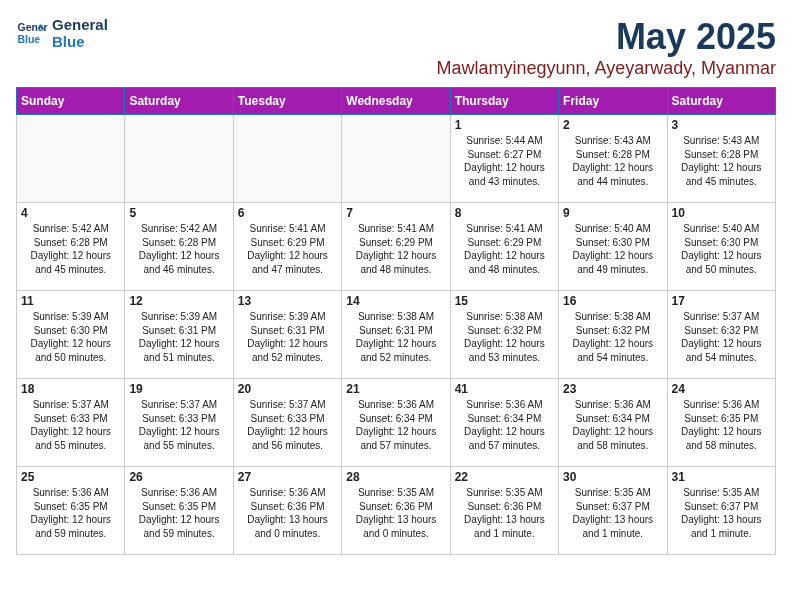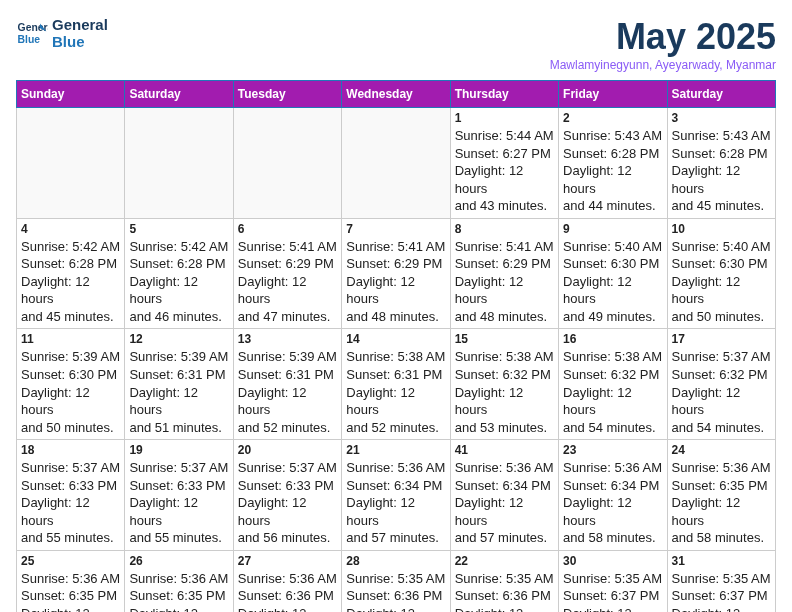--- a/index.html
+++ b/index.html
@@ -27,22 +27,22 @@
     }
     .title-block {
       text-align: right;
     }
     .month-title {
       font-size: 36px;
       font-weight: bold;
       color: #1a3a5c;
     }
     .subtitle {
-      font-size: 12px;
-      color: #8b5cf6;
+      font-size: 18px;
+      color: #7f1d1d;
     }
     .calendar {
       width: 100%;
       border-collapse: collapse;
       margin-top: 8px;
       font-size: 11px;
     }
     .calendar th {
       background: #a21caf;
       color: #fff;
@@ -66,22 +66,23 @@
       height: 88px;
     }
     .day-num {
       font-weight: bold;
       font-size: 12px;
       color: #222;
       margin-bottom: 2px;
     }
     .day-info {
       color: #222;
-      font-size: 13px;
+      font-size: 10px;
       line-height: 1.35;
+      text-align: center;
     }
   </style>
 </head>
 <body>
 
 <div class="header">
   <div class="logo">
     <svg class="logo-icon" viewBox="0 0 40 40">
       <text x="2" y="18" font-size="13" font-weight="bold" fill="#1a3a5c">General</text>
       <text x="2" y="32" font-size="13" font-weight="bold" fill="#2176b8">Blue</text>

